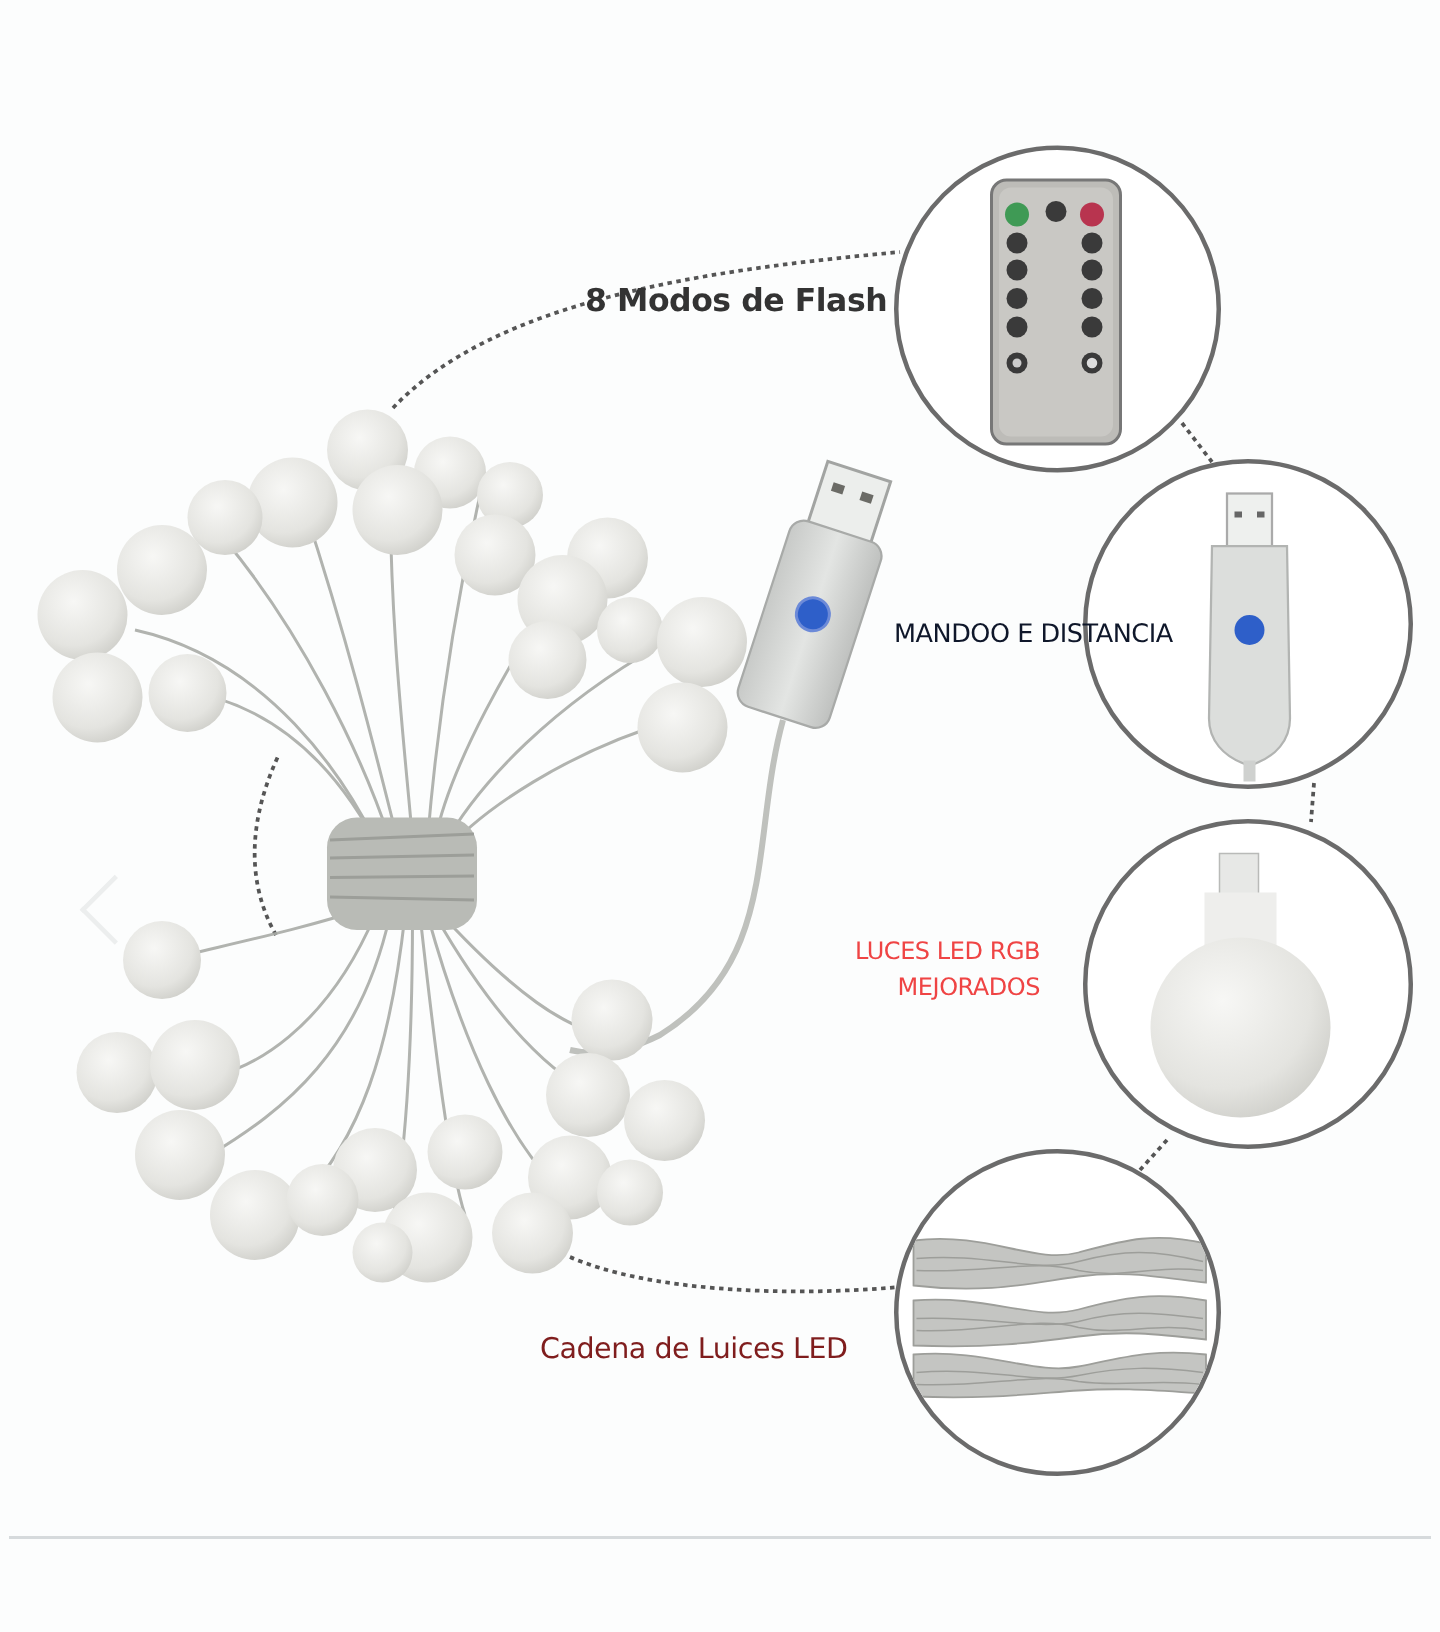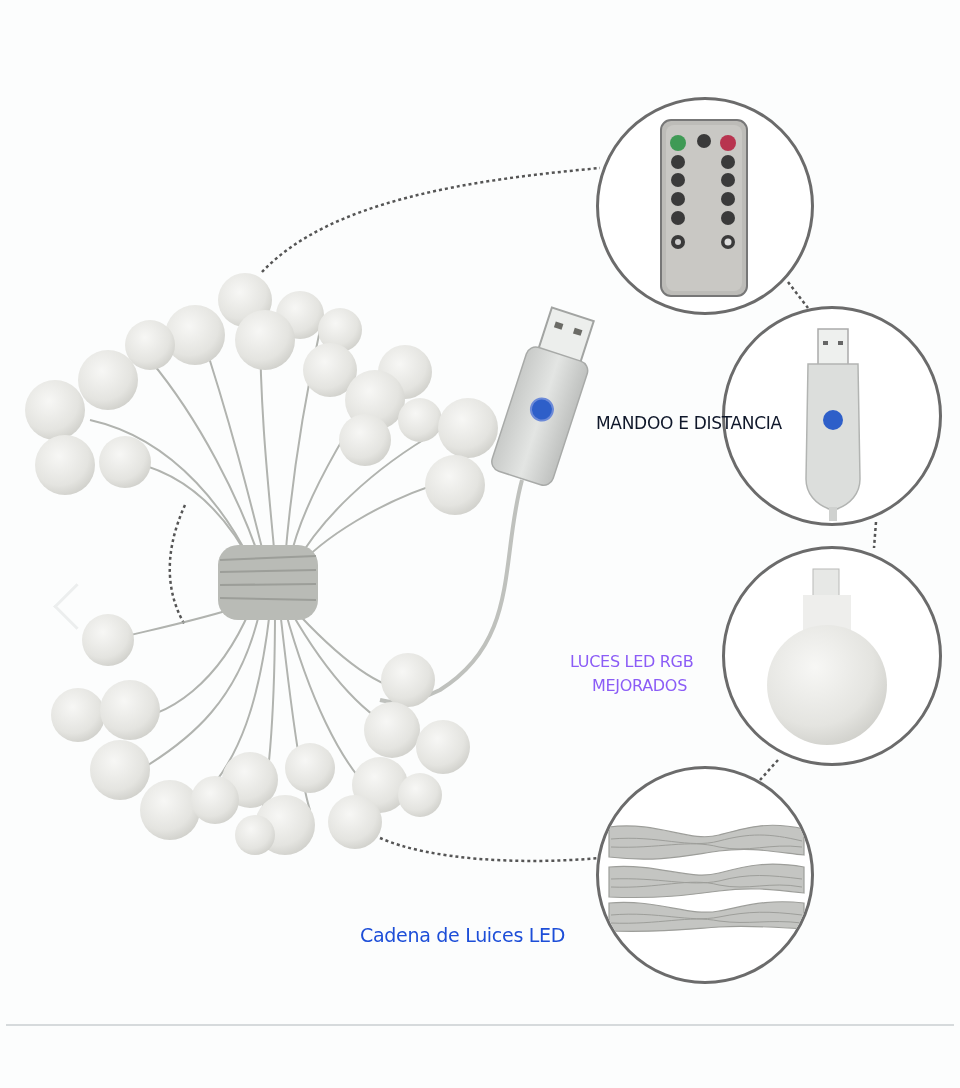--- a/index.html
+++ b/index.html
@@ -1,22 +1,22 @@
 <!DOCTYPE html>
 <html><head>
 <meta charset="utf-8">
 <style>
   html, body { margin:0; padding:0; }
   body { width:960px; height:1088px; background:#fcfdfd; position:relative; overflow:hidden; font-family:"DejaVu Sans", sans-serif; }
   .stage { position:absolute; left:0; top:0; width:960px; height:1088px; }
   .label { position:absolute; color:#2b2b2b; font-family:"DejaVu Sans", sans-serif; white-space:nowrap; letter-spacing:-0.3px; }
   .lbl-flash { left:390px; top:188px; font-size:21px; font-weight:bold; color:#333; }
   .lbl-mando { left:596px; top:413px; font-size:17px; color:#0f172a; }
-  .lbl-leds { left:570px; top:650px; font-size:16px; color:#8b5cf6; line-height:24px; }
-  .lbl-cadena { left:360px; top:924px; font-size:19px; color:#1d4ed8; }
+  .lbl-leds { left:570px; top:622px; font-size:16px; color:#ef4444; text-align:right; line-height:24px; }
+  .lbl-cadena { left:360px; top:888px; font-size:19px; color:#7f1d1d; }
   .circle { position:absolute; border:3px solid #6b6b6b; border-radius:50%; background:#fff; box-sizing:border-box; overflow:hidden; }
   .c1 { left:596px; top:97px; width:218px; height:218px; }
   .c2 { left:722px; top:306px; width:220px; height:220px; }
   .c3 { left:722px; top:546px; width:220px; height:220px; }
   .c4 { left:596px; top:766px; width:218px; height:218px; }
   .arrow { position:absolute; width:30px; height:30px; border-left:3px solid #eceeee; border-bottom:3px solid #eceeee; }
   .arrow-left { left:60px; top:590px; transform:rotate(45deg); }
   .arrow-right { left:880px; top:590px; transform:rotate(-135deg); }
   .divider { position:absolute; left:6px; top:1024px; width:948px; height:2px; background:#d6dadc; }
   .carousel-btn { position:absolute; width:50px; height:80px; top:565px; cursor:pointer; }
@@ -185,20 +185,21 @@
         <path d="M12,70 C60,66 90,80 120,72 C150,64 170,64 203,72"></path>
         <path d="M12,78 C60,80 90,70 120,78 C150,84 170,74 203,78"></path>
         <path d="M12,110 C60,108 90,118 120,112 C150,104 170,106 203,110"></path>
         <path d="M12,118 C60,120 90,108 120,116 C150,122 170,112 203,118"></path>
         <path d="M12,146 C60,142 90,154 120,148 C150,142 170,142 203,146"></path>
         <path d="M12,154 C60,156 90,146 120,152 C150,156 170,150 203,154"></path>
       </g>
     </svg>
   </div>
 
+  <div class="label lbl-flash">8 Modos de Flash</div>
   <div class="label lbl-mando">MANDOO E DISTANCIA</div>
   <div class="label lbl-leds">
     <div>LUCES LED RGB</div>
     <div style="padding-left:22px">MEJORADOS</div>
   </div>
   <div class="label lbl-cadena">Cadena de Luices LED</div>
 
   <div class="divider"></div>
 </div>
 

